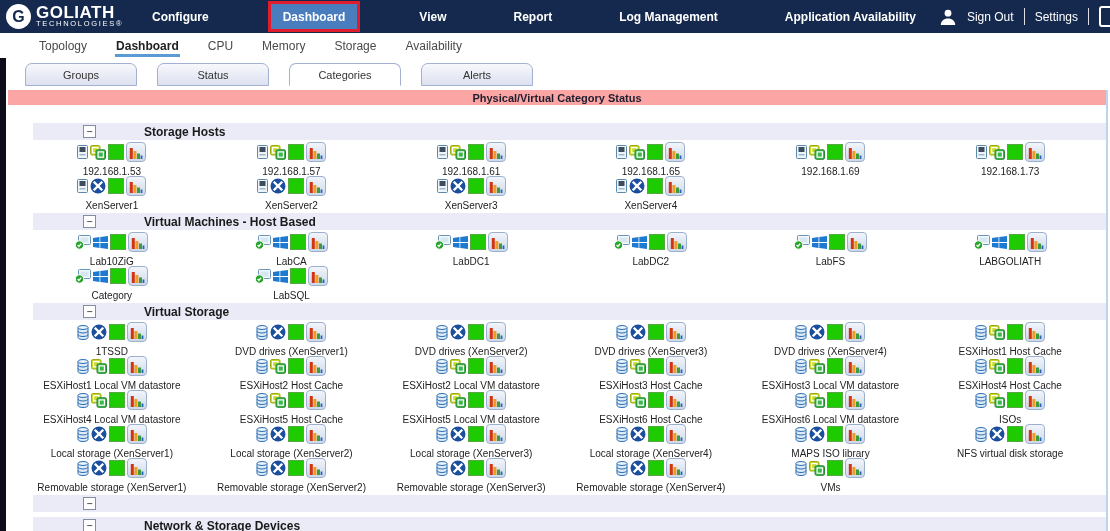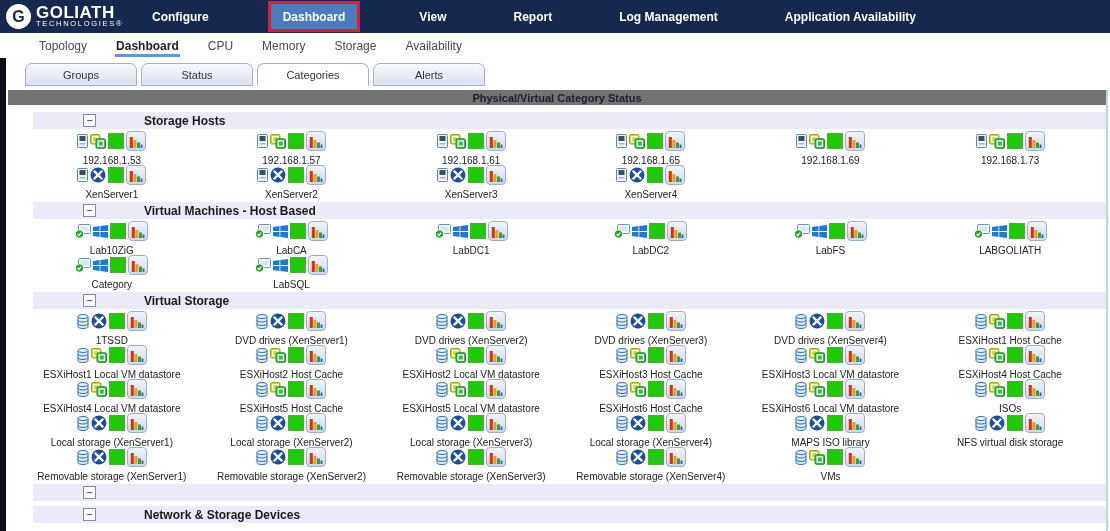--- a/index.html
+++ b/index.html
@@ -20,29 +20,29 @@
   .nav-right{margin-left:auto;display:flex;align-items:center;gap:10px;color:#fff;font-size:12px;height:100%;}
   .nav-link{cursor:pointer;white-space:nowrap;}
   .nav-divider{width:1px;height:17px;background:rgba(255,255,255,.85);}
   .user-icon svg{display:block;}
   .partial-icon{width:16px;height:17px;border:2px solid #fff;border-radius:3px;margin-right:-9px;flex:0 0 auto;}
   
   .subnav{height:25px;display:flex;align-items:center;gap:27px;padding-left:38px;background:#fff;font-size:12px;color:#4a4a4a;}
   .subnav-item{cursor:pointer;padding:4px 1px 1px 1px;border-bottom:3px solid transparent;}
   .subnav-item.active{color:#222;font-weight:bold;border-bottom-color:#5b9ad2;}
   
-  .tabbar{height:28px;display:flex;align-items:flex-end;gap:4px;padding-left:25px;background:#fff;}
+  .tabbar{height:28px;display:flex;align-items:flex-end;gap:20px;padding-left:25px;background:#fff;}
   .tab{width:112px;height:23px;box-sizing:border-box;border:1px solid #a3b0d2;border-radius:7px 7px 0 0;
        background:linear-gradient(#f7f8fc,#dde1f0);display:flex;align-items:center;justify-content:center;
        font-size:11px;color:#333;cursor:pointer;}
   .tab.active{background:#fff;border-bottom-color:#fff;}
   
   .content{padding:4px 4px 0 8px;}
-  .panel-title{background:#737373;height:15px;display:flex;align-items:center;justify-content:center;
-               font-size:11px;font-weight:bold;color:#1d1d2e;margin-bottom:7px;text-align:center;}
+  .panel-title{background:#fca5a5;height:15px;display:flex;align-items:center;justify-content:center;
+               font-size:11px;font-weight:bold;color:#1d1d2e;margin-bottom:18px;text-align:center;}
   .section{margin-bottom:5px;}
   .section-header{background:#eaebf7;height:17px;display:flex;align-items:center;margin-left:25px;padding-left:50px;gap:48px;}
   .minus-box{width:13px;height:13px;box-sizing:border-box;border:1px solid #848ca0;background:#fff;color:#333;
              display:flex;align-items:center;justify-content:center;font-size:10px;line-height:1;cursor:pointer;
              font-family:"DejaVu Sans Mono",monospace;flex:0 0 auto;}
   .section-title{font-size:12px;font-weight:bold;color:#1a1a1a;white-space:nowrap;}
   .item-row{display:grid;grid-template-columns:repeat(6,1fr);padding:2px 6px 2px 14px;}
   .item{display:flex;flex-direction:column;align-items:center;justify-content:flex-start;height:30px;cursor:pointer;}
   .icon-strip{display:flex;align-items:center;gap:2px;height:20px;}
   .icon-strip .icon{display:flex;align-items:center;}
@@ -69,20 +69,33 @@
     </div>
   </div>
   <nav class="menu">
       <div class="menu-item">Configure</div>
       <div class="menu-item active">Dashboard</div>
       <div class="menu-item">View</div>
       <div class="menu-item">Report</div>
       <div class="menu-item">Log Management</div>
       <div class="menu-item">Application Availability</div>
     </nav>
+  <div class="nav-right">
+    <span class="user-icon">
+      <svg width="18" height="18" viewBox="0 0 18 18">
+          <circle cx="9" cy="5.2" r="3.4" fill="#fff"></circle>
+          <path d="M1.8 17 c0-4.2 3.2-6.6 7.2-6.6 s7.2 2.4 7.2 6.6 Z" fill="#fff"></path>
+        </svg>
+    </span>
+    <span class="nav-link">Sign Out</span>
+    <span class="nav-divider"></span>
+    <span class="nav-link">Settings</span>
+    <span class="nav-divider"></span>
+    <span class="partial-icon"></span>
+  </div>
 </header>
 
 <div class="subnav">
     <div class="subnav-item">Topology</div>
     <div class="subnav-item active">Dashboard</div>
     <div class="subnav-item">CPU</div>
     <div class="subnav-item">Memory</div>
     <div class="subnav-item">Storage</div>
     <div class="subnav-item">Availability</div>
   </div>

